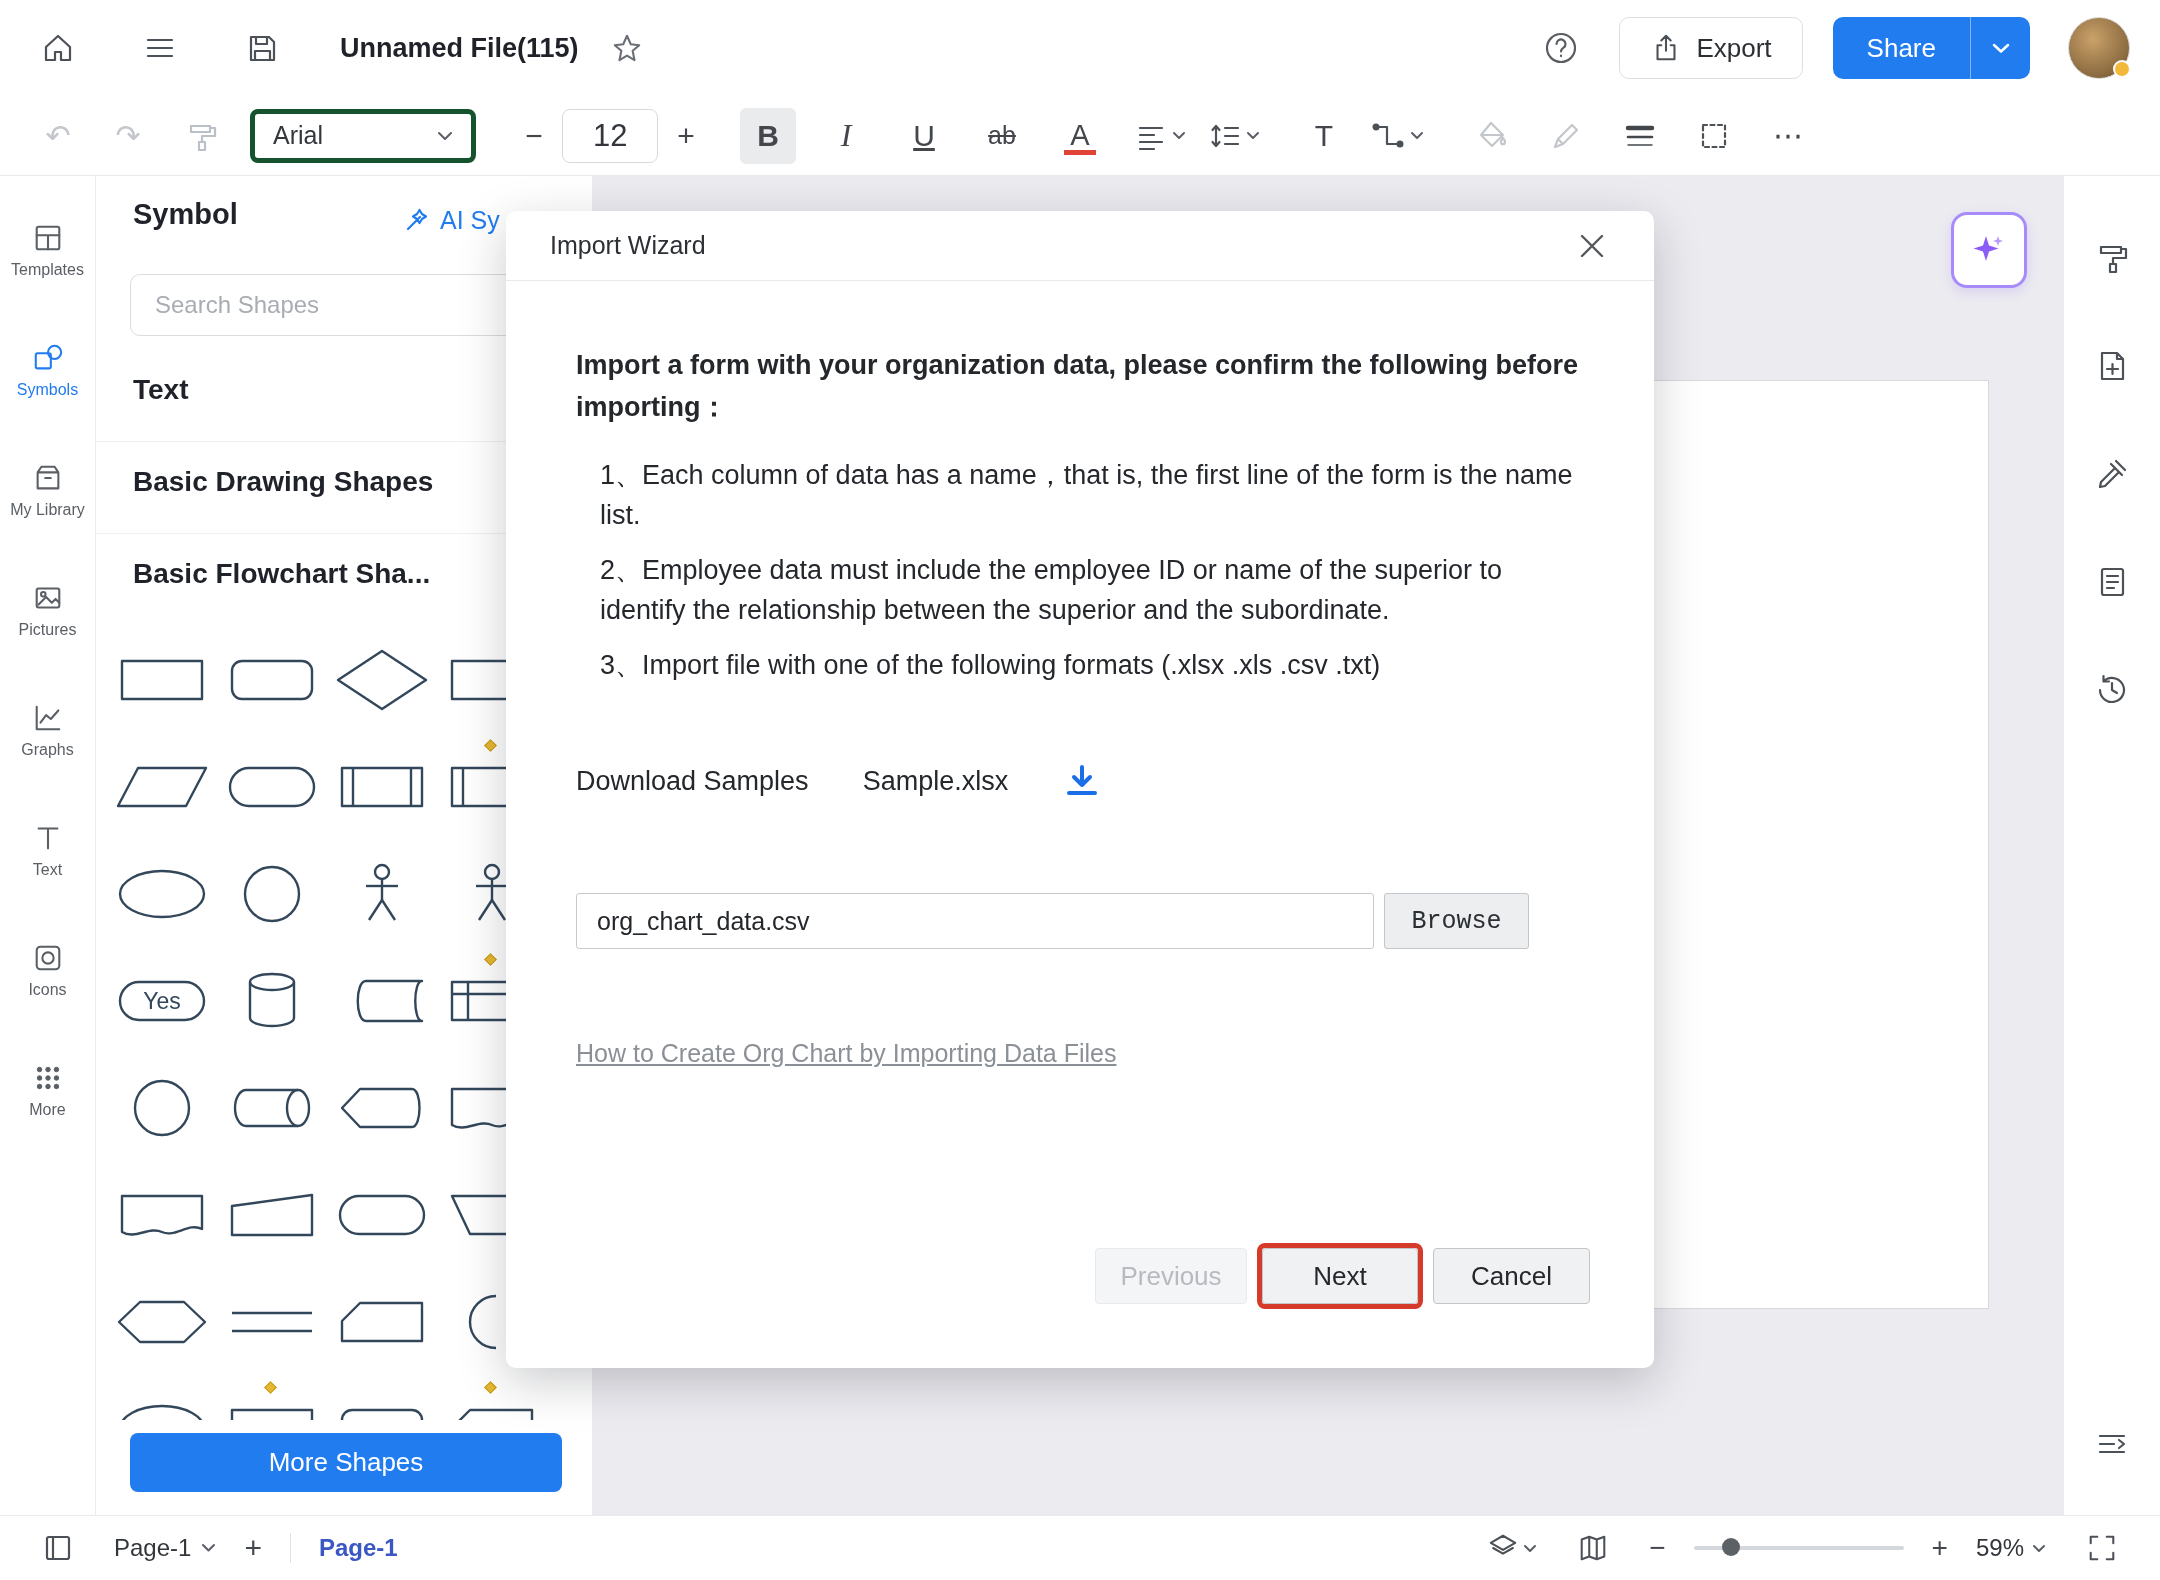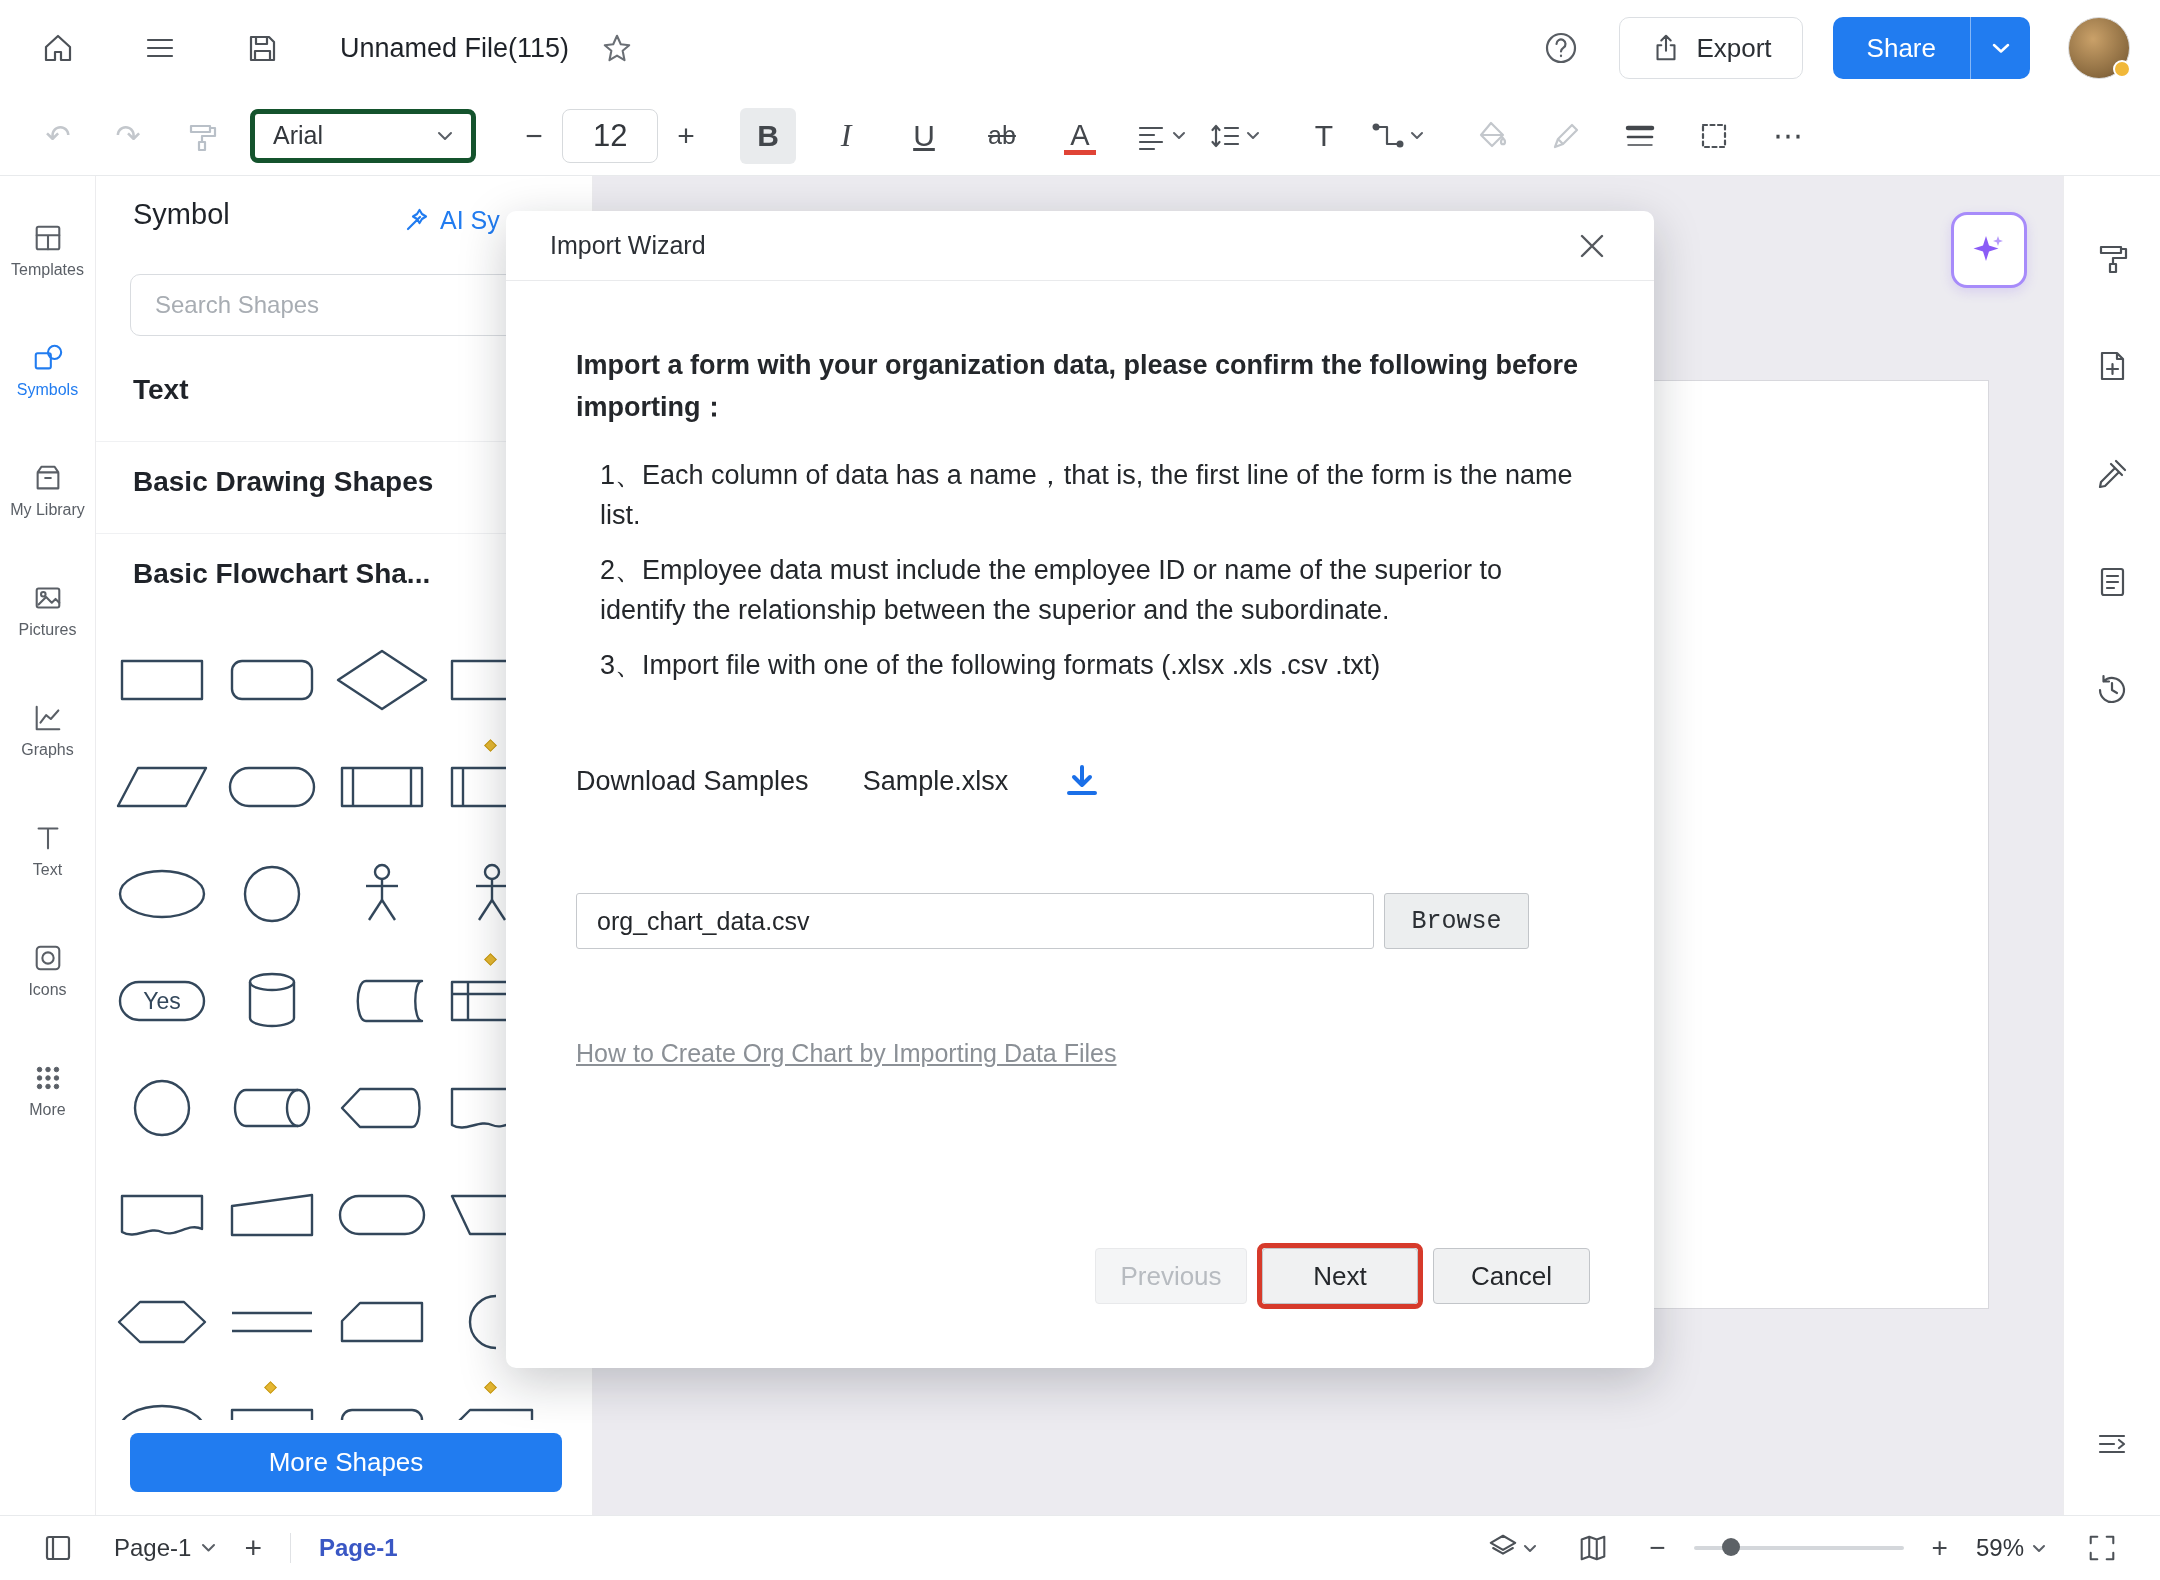--- a/index.html
+++ b/index.html
@@ -13,21 +13,21 @@
        font-family:"Liberation Sans",sans-serif;color:#24272b;}
   svg.ic{stroke:#4c5157;fill:none;stroke-width:2.2;stroke-linecap:round;stroke-linejoin:round}
   svg.ic.dim{stroke:#c3c7cc} svg.ic.dimblue{stroke:#b9c0c8} svg.ic.blue{stroke:var(--accent-blue)}
   svg.caret{stroke:#5a5f66;fill:none;stroke-width:2;stroke-linecap:round;stroke-linejoin:round}
   .clickable{cursor:pointer}
 
   
   .topbar{position:absolute;top:0;left:0;right:0;height:96px;background:#fff;display:flex;
           align-items:center;padding:0 30px;z-index:5}
   .tb-left{display:flex;align-items:center;gap:46px}
-  .tb-title{font-size:27px;font-weight:400;color:#1f2329;margin-left:4px}
+  .tb-title{font-size:27px;font-weight:700;color:#1f2329;margin-left:4px}
   .tb-spacer{flex:1}
   .tb-right{display:flex;align-items:center;gap:30px}
   .icbtn{width:56px;height:56px;display:flex;align-items:center;justify-content:center;border-radius:8px}
   .export-btn{display:flex;align-items:center;gap:14px;height:62px;padding:0 30px;
               border:1px solid #dcdfe3;border-radius:10px;font-size:26px;color:#2b2f34;background:#fff}
   .share-btn{display:flex;align-items:stretch;height:62px;border-radius:10px;overflow:hidden;
              background:var(--accent-blue);color:#fff}
   .share-main{padding:0 34px;display:flex;align-items:center;font-size:26px}
   .share-caret{width:60px;display:flex;align-items:center;justify-content:center;border-left:1px solid rgba(255,255,255,.45)}
   .avatar{width:62px;height:62px;border-radius:50%;position:relative;margin-left:8px;
@@ -61,21 +61,21 @@
              padding-top:46px;gap:34px;z-index:4}
   .rail-item{height:86px;width:94px;display:flex;flex-direction:column;align-items:center;gap:7px;
              color:#5a5f66;font-size:16px;text-align:center;line-height:1.1;cursor:pointer}
   .rail-item svg{stroke:#5a5f66}
   .rail-item.active{color:var(--accent-blue)}
   .rail-item.active svg{stroke:var(--accent-blue)}
 
   
   .symbol-panel{position:absolute;top:176px;left:96px;bottom:65px;width:497px;background:#fff;
                 border-right:1px solid #ececee;z-index:4}
-  .sp-title{position:absolute;left:37px;top:22px;font-size:29px;font-weight:400;color:#1f2329}
+  .sp-title{position:absolute;left:37px;top:22px;font-size:29px;font-weight:700;color:#1f2329}
   .ai-link{position:absolute;left:306px;top:30px;display:flex;align-items:center;gap:10px;
            color:var(--accent-blue);font-size:25px;cursor:pointer;white-space:nowrap}
   .sp-search{position:absolute;left:34px;top:98px;width:432px;height:62px;border:1.5px solid #d9dcе0;
              border:1.5px solid #d9dce0;border-radius:10px;font-size:24px;padding:0 24px;color:#33373c;
              font-family:inherit}
   .sp-search::placeholder{color:#a8adb3}
   .sp-section{position:absolute;left:37px;font-size:28px;font-weight:700;color:#1f2329;cursor:pointer}
   .panel-divider{position:absolute;left:0;right:1px;height:1px;background:#f0f1f3}
   .shape-grid{position:absolute;left:18px;top:459px;width:440px;height:785px;overflow:hidden;
               display:grid;grid-template-columns:repeat(4,96px);grid-auto-rows:90px;column-gap:14px;row-gap:17px}

